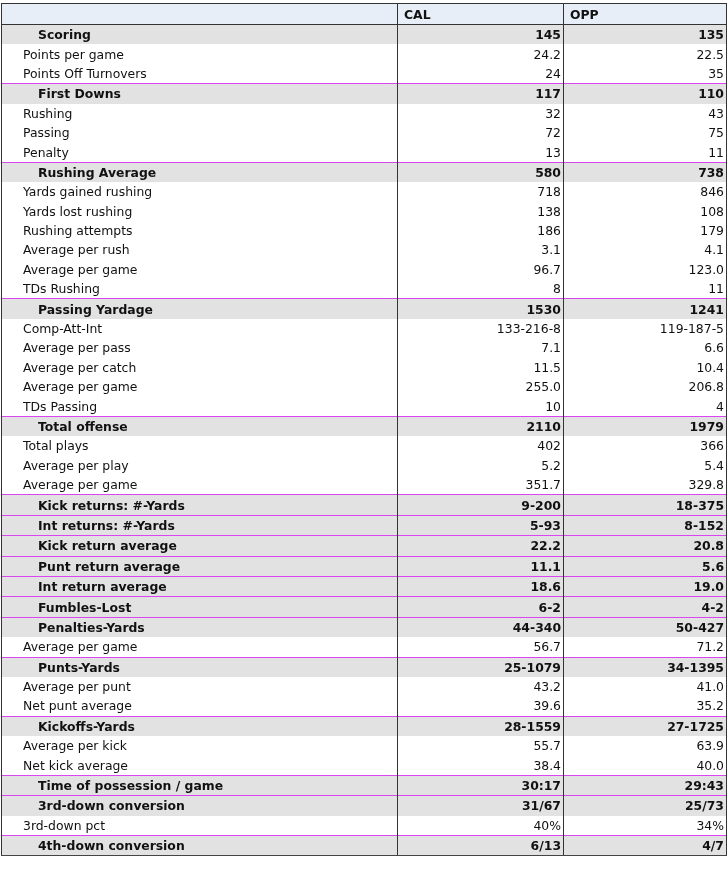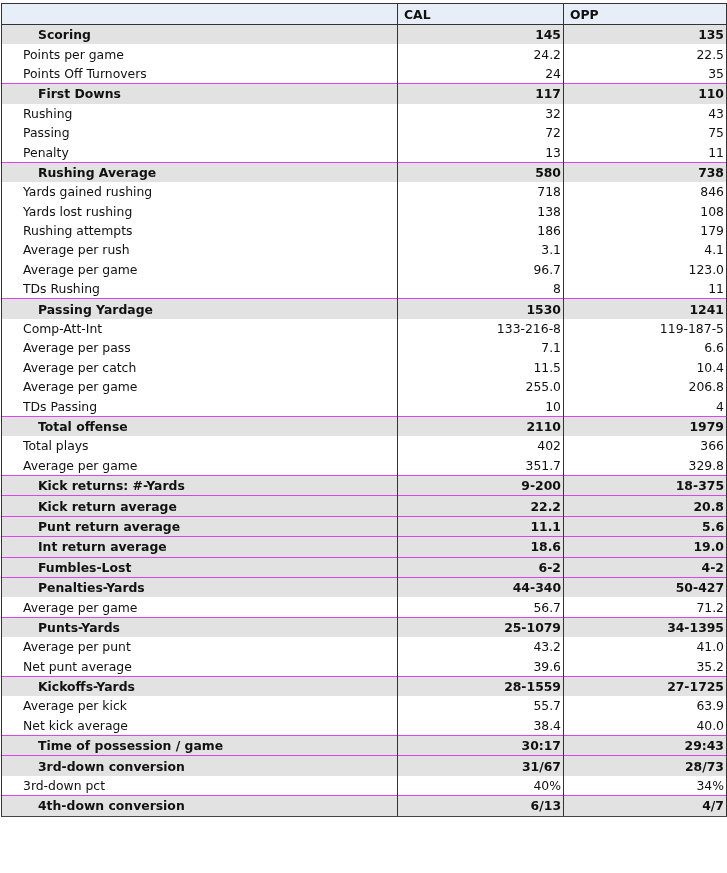--- a/index.html
+++ b/index.html
@@ -164,30 +164,40 @@
         <td class="label">Total offense</td>
         <td class="num">2110</td>
         <td class="num">1979</td>
       </tr>
       <tr class="sub">
         <td class="label">Total plays</td>
         <td class="num">402</td>
         <td class="num">366</td>
       </tr>
       <tr class="sub">
+        <td class="label">Average per play</td>
+        <td class="num">5.2</td>
+        <td class="num">5.4</td>
+      </tr>
+      <tr class="sub">
         <td class="label">Average per game</td>
         <td class="num">351.7</td>
         <td class="num">329.8</td>
       </tr>
       <tr class="section">
         <td class="label">Kick returns: #-Yards</td>
         <td class="num">9-200</td>
         <td class="num">18-375</td>
       </tr>
       <tr class="section">
+        <td class="label">Int returns: #-Yards</td>
+        <td class="num">5-93</td>
+        <td class="num">8-152</td>
+      </tr>
+      <tr class="section">
         <td class="label">Kick return average</td>
         <td class="num">22.2</td>
         <td class="num">20.8</td>
       </tr>
       <tr class="section">
         <td class="label">Punt return average</td>
         <td class="num">11.1</td>
         <td class="num">5.6</td>
       </tr>
       <tr class="section">
@@ -241,21 +251,21 @@
         <td class="num">40.0</td>
       </tr>
       <tr class="section">
         <td class="label">Time of possession / game</td>
         <td class="num">30:17</td>
         <td class="num">29:43</td>
       </tr>
       <tr class="section">
         <td class="label">3rd-down conversion</td>
         <td class="num">31/67</td>
-        <td class="num">28/73</td>
+        <td class="num">25/73</td>
       </tr>
       <tr class="sub">
         <td class="label">3rd-down pct</td>
         <td class="num">40%</td>
         <td class="num">34%</td>
       </tr>
       <tr class="section last">
         <td class="label">4th-down conversion</td>
         <td class="num">6/13</td>
         <td class="num">4/7</td>

